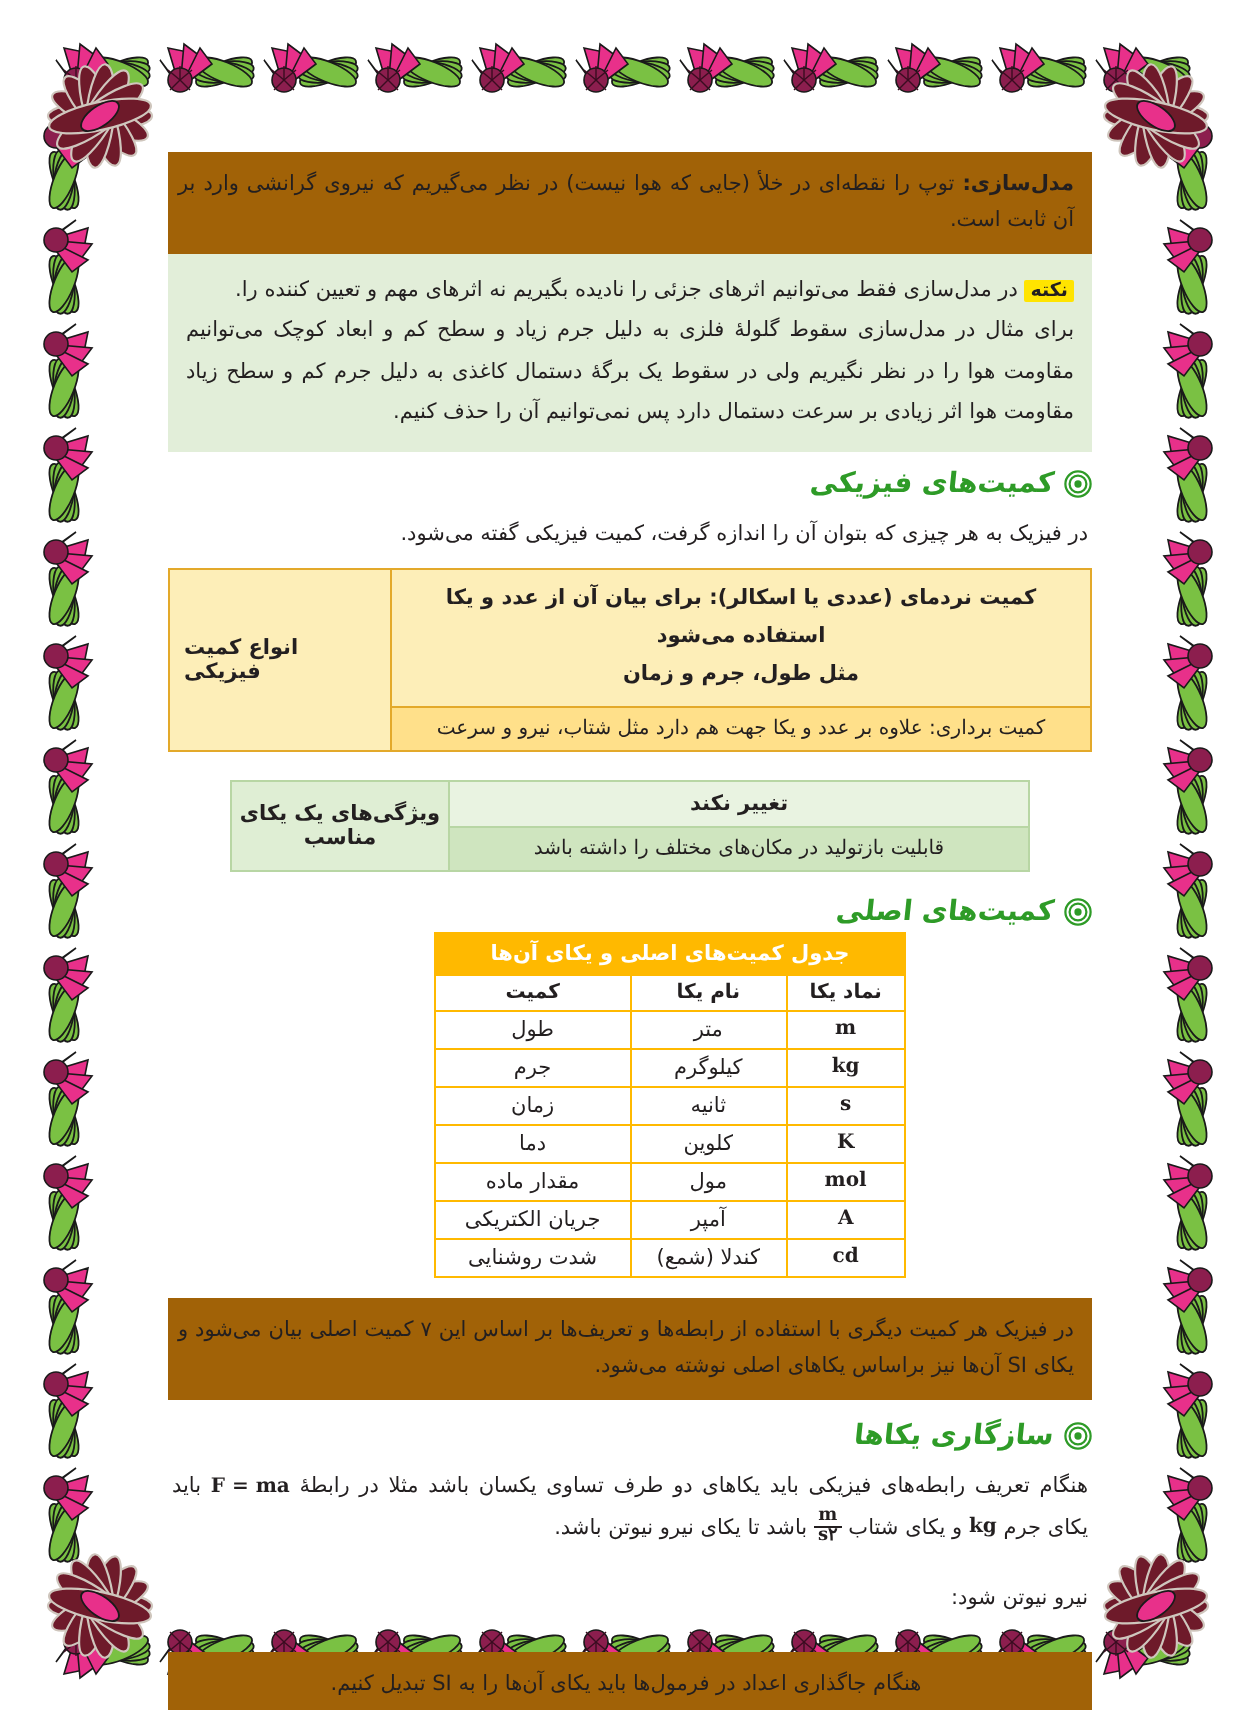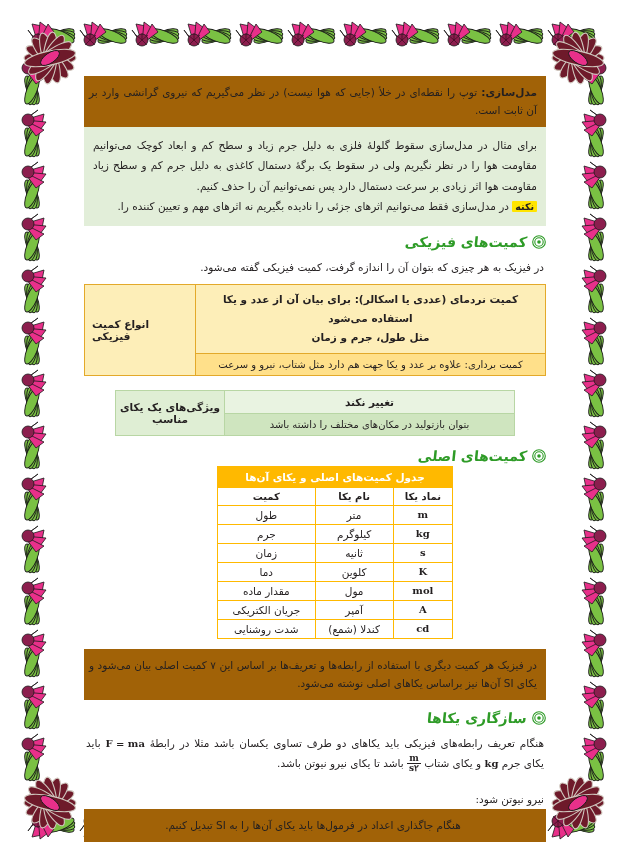--- a/index.html
+++ b/index.html
@@ -243,24 +243,24 @@
       <use href="#daisy"></use>
     </svg>
 
   <div class="content">
 
     <div class="peach-box">
       <b>مدل‌سازی:</b><span> توپ را نقطه‌ای در خلأ (جایی که هوا نیست) در نظر می‌گیریم که نیروی گرانشی وارد بر آن ثابت است.</span>
     </div>
 
     <div class="green-box">
-      <div>برای مثال در مدل‌سازی سقوط گلولهٔ فلزی به دلیل جرم زیاد و سطح کم و ابعاد کوچک می‌توانیم مقاومت هوا را در نظر نگیریم ولی در سقوط یک برگهٔ دستمال کاغذی به دلیل جرم کم و سطح زیاد مقاومت هوا اثر زیادی بر سرعت دستمال دارد پس نمی‌توانیم آن را حذف کنیم.</div>
       <div>
         <span class="badge-note">نکته</span><span> در مدل‌سازی فقط می‌توانیم اثرهای جزئی را نادیده بگیریم نه اثرهای مهم و تعیین کننده را.</span>
       </div>
+      <div>برای مثال در مدل‌سازی سقوط گلولهٔ فلزی به دلیل جرم زیاد و سطح کم و ابعاد کوچک می‌توانیم مقاومت هوا را در نظر نگیریم ولی در سقوط یک برگهٔ دستمال کاغذی به دلیل جرم کم و سطح زیاد مقاومت هوا اثر زیادی بر سرعت دستمال دارد پس نمی‌توانیم آن را حذف کنیم.</div>
     </div>
 
     <div class="sec-head">
       <svg class="spiral" width="14" height="14" viewBox="0 0 20 20">
         <circle cx="10" cy="10" r="9" fill="none" stroke="#2e9b27" stroke-width="1.6"></circle>
         <circle cx="10" cy="10" r="6" fill="none" stroke="#2e9b27" stroke-width="1.6"></circle>
         <circle cx="10" cy="10" r="2.6" fill="#2e9b27"></circle>
       </svg>
       <span class="sec-title">کمیت‌های فیزیکی</span>
     </div>
@@ -283,21 +283,21 @@
 
     <div style="height:14px"></div>
 
     <table class="tbl-green">
       <tbody>
           <tr>
         <td class="r1">تغییر نکند</td>
         <td class="hdcell" rowspan="2">ویژگی‌های یک یکای مناسب</td>
       </tr>
       <tr>
-        <td class="r2">بتوان بازتولید در مکان‌های مختلف را داشته باشد</td>
+        <td class="r2">قابلیت بازتولید در مکان‌های مختلف را داشته باشد</td>
       </tr>
     </tbody>
       </table>
 
     <div class="sec-head" style="margin-top:13px;">
       <svg class="spiral" width="14" height="14" viewBox="0 0 20 20">
         <circle cx="10" cy="10" r="9" fill="none" stroke="#2e9b27" stroke-width="1.6"></circle>
         <circle cx="10" cy="10" r="6" fill="none" stroke="#2e9b27" stroke-width="1.6"></circle>
         <circle cx="10" cy="10" r="2.6" fill="#2e9b27"></circle>
       </svg>
@@ -364,20 +364,20 @@
         <circle cx="10" cy="10" r="6" fill="none" stroke="#2e9b27" stroke-width="1.6"></circle>
         <circle cx="10" cy="10" r="2.6" fill="#2e9b27"></circle>
       </svg>
       <span class="sec-title">سازگاری یکاها</span>
     </div>
 
     <div class="plain-par">
       <span>هنگام تعریف رابطه‌های فیزیکی باید یکاهای دو طرف تساوی یکسان باشد مثلا در رابطهٔ </span><span class="lat">F = ma</span><span> باید یکای جرم </span><span class="lat">kg</span><span> و یکای شتاب </span><span class="frac"><span class="num">m</span><span class="den">s۲</span></span><span> باشد تا یکای نیرو نیوتن باشد.</span>
     </div>
 
-    <div class="plain-par" style="padding-top:10px;padding-bottom:0;">نیرو نیوتن شود:</div>
+    <div class="plain-par" style="padding-top:10px;padding-bottom:16px;">نیرو نیوتن شود:</div>
 
     <div class="peach-box" style="text-align:center;">هنگام جاگذاری اعداد در فرمول‌ها باید یکای آن‌ها را به SI تبدیل کنیم.</div>
 
   </div>
 
 
 </div>
 
 </body></html>

